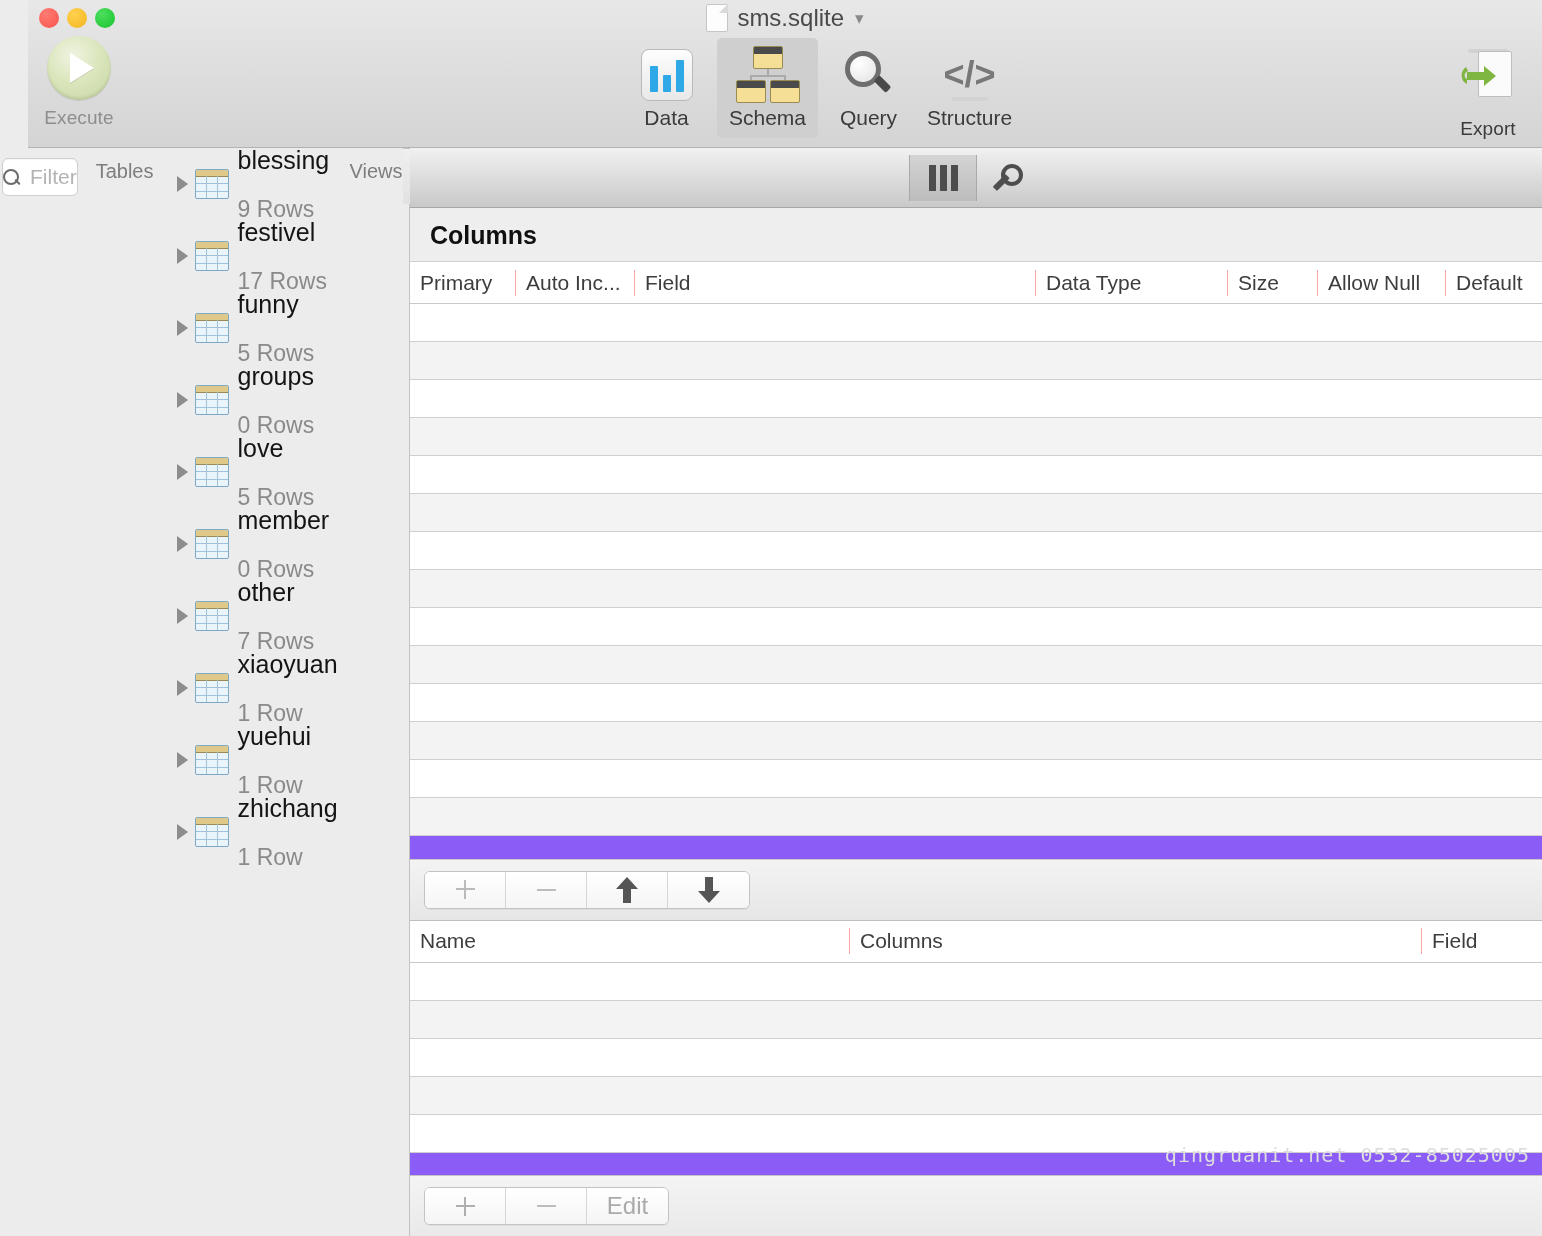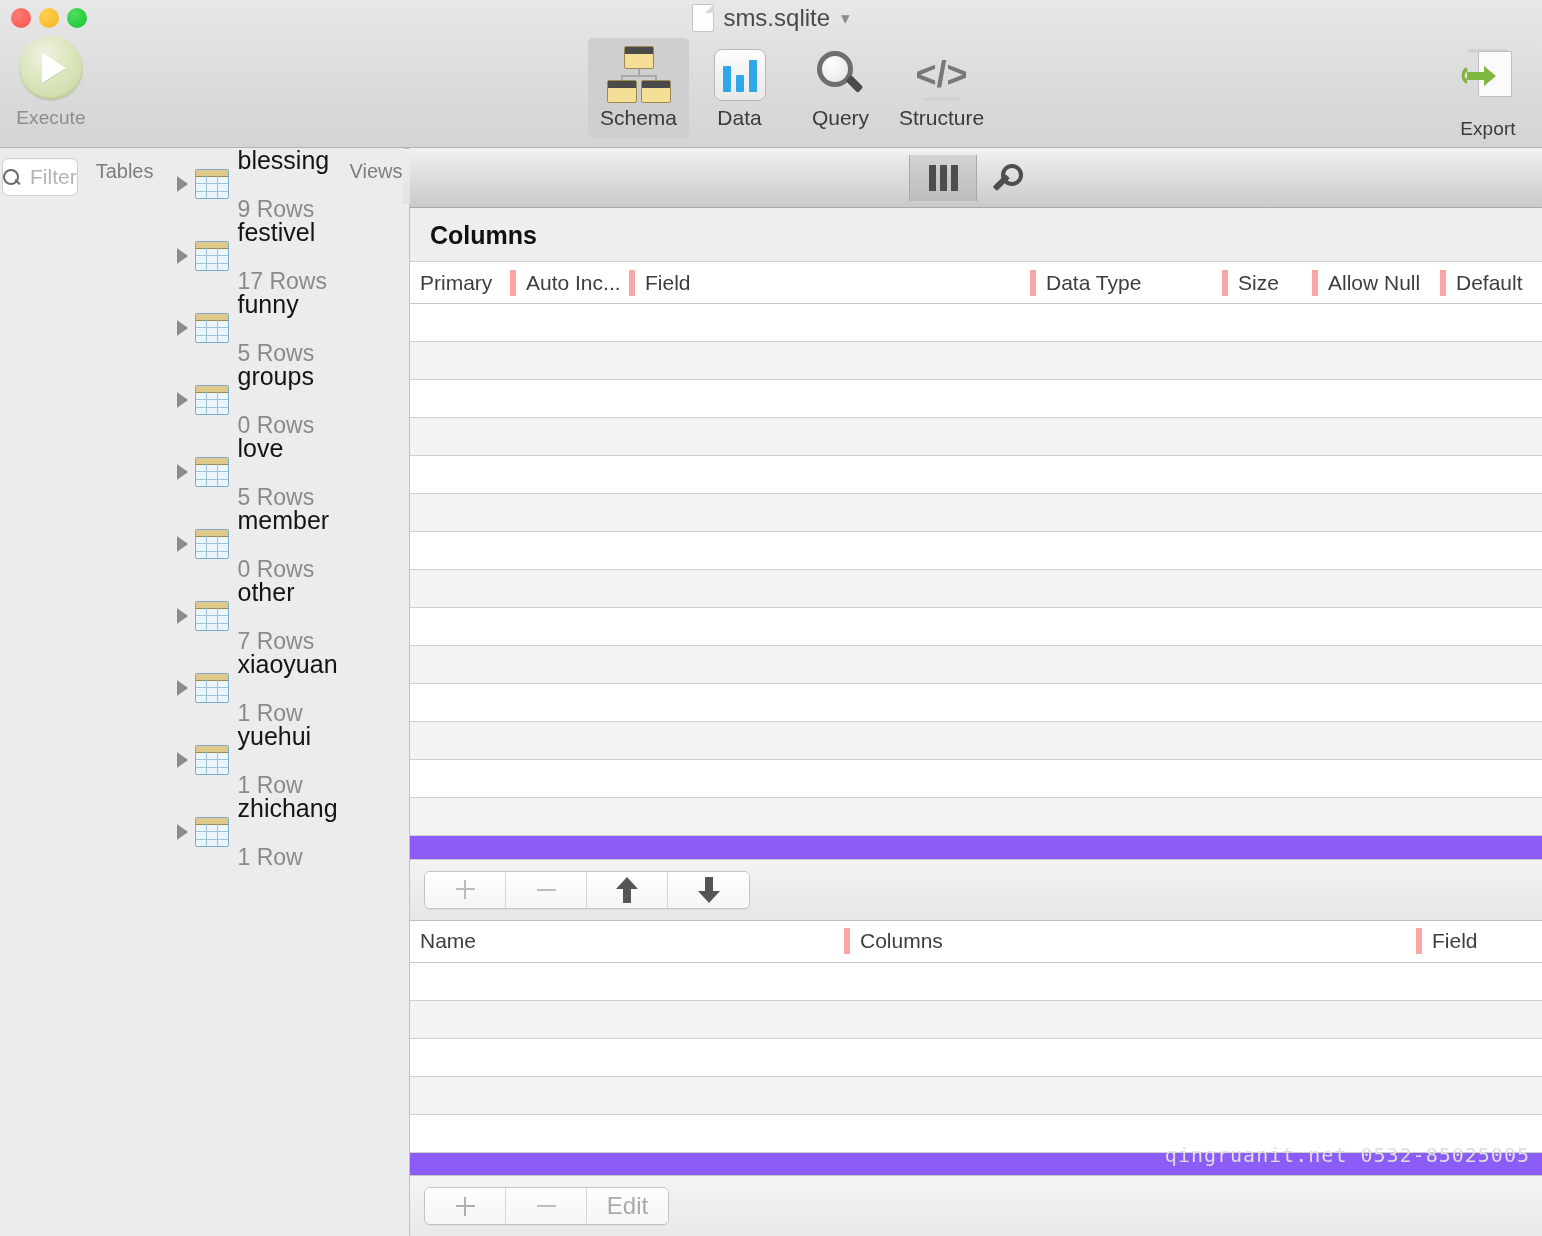--- a/index.html
+++ b/index.html
@@ -17,20 +17,21 @@
     display: flex; flex-direction: column;
   }
 
   
   .titlebar {
     position: relative;
     height: 148px;
     background: linear-gradient(to bottom, #e8e8e8 0%, #dcdcdc 55%, #d4d4d4 100%);
     border-bottom: 1px solid #b4b4b4;
     flex: 0 0 148px;
+    margin-left: 28px;
   }
   .traffic {
     position: absolute; top: 8px; left: 11px;
     display: flex; gap: 8px; align-items: center;
   }
   .dot { width: 20px; height: 20px; border-radius: 50%; display:block; }
   .dot.red    { background: radial-gradient(circle at 35% 30%, #ff7b72, #f8544c); }
   .dot.yellow { background: radial-gradient(circle at 35% 30%, #ffd150, #f4b51e); }
   .dot.green  { background: radial-gradient(circle at 35% 30%, #4ede5e, #16c32c); }
 
@@ -308,21 +309,21 @@
     flex: 0 0 auto;
   }
   .tbl-header {
     display: flex; background: #ffffff;
     border-bottom: 1px solid #c9c9c9;
     height: 42px; flex: 0 0 42px; align-items: center;
   }
   .th {
     font-size: 21px; color: #3d3d3d;
     padding-left: 10px; height: 26px; line-height: 26px;
-    border-right: 6px solid #fca5a5;
+    border-right: 1px solid #fca5a5;
     overflow: hidden; white-space: nowrap;
   }
   .th:last-child { border-right: 0; }
 
   .grid { flex: 1 1 auto; overflow: hidden; position: relative; }
   .grow { height: 38px; border-bottom: 1px solid #cfcfcf; }
   .grow.odd { background: #ffffff; }
   .grow.even { background: #f3f3f3; }
 
   .mid-toolbar {
@@ -387,49 +388,49 @@
     </div>
 
     <div class="execute-btn">
       <div class="execute-circle">
         <span class="play-tri"></span>
       </div>
       <div class="tb-label">Execute</div>
     </div>
 
     <div class="tabs">
+
+      <div class="tab">
+        <div class="tab-ic">
+          <div class="data-ic">
+            <span class="bar" style="height:26px"></span>
+            <span class="bar" style="height:17px"></span>
+            <span class="bar" style="height:32px"></span>
+          </div>
+        </div>
+        <div class="tab-label">Data</div>
+      </div>
 
       <div class="tab selected">
         <div class="tab-ic">
           <div class="schema-ic">
             <span class="sq top"></span>
             <span class="conn v1"></span>
             <span class="conn h"></span>
             <span class="conn v2"></span>
             <span class="conn v3"></span>
             <span class="sq bl"></span>
             <span class="sq br"></span>
           </div>
         </div>
         <div class="tab-label">Schema</div>
       </div>
 
       <div class="tab">
         <div class="tab-ic">
-          <div class="data-ic">
-            <span class="bar" style="height:26px"></span>
-            <span class="bar" style="height:17px"></span>
-            <span class="bar" style="height:32px"></span>
-          </div>
-        </div>
-        <div class="tab-label">Data</div>
-      </div>
-
-      <div class="tab">
-        <div class="tab-ic">
           <div class="query-ic">
             <span class="q-circle"></span>
             <span class="q-handle"></span>
           </div>
         </div>
         <div class="tab-label">Query</div>
       </div>
 
       <div class="tab">
         <div class="tab-ic">

